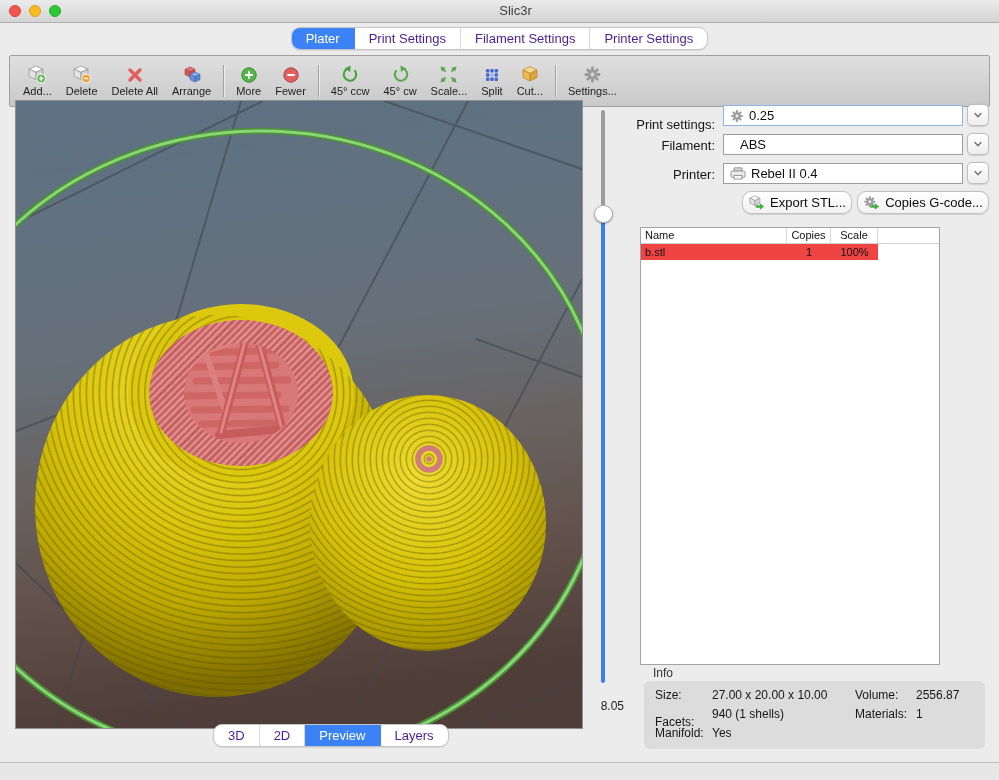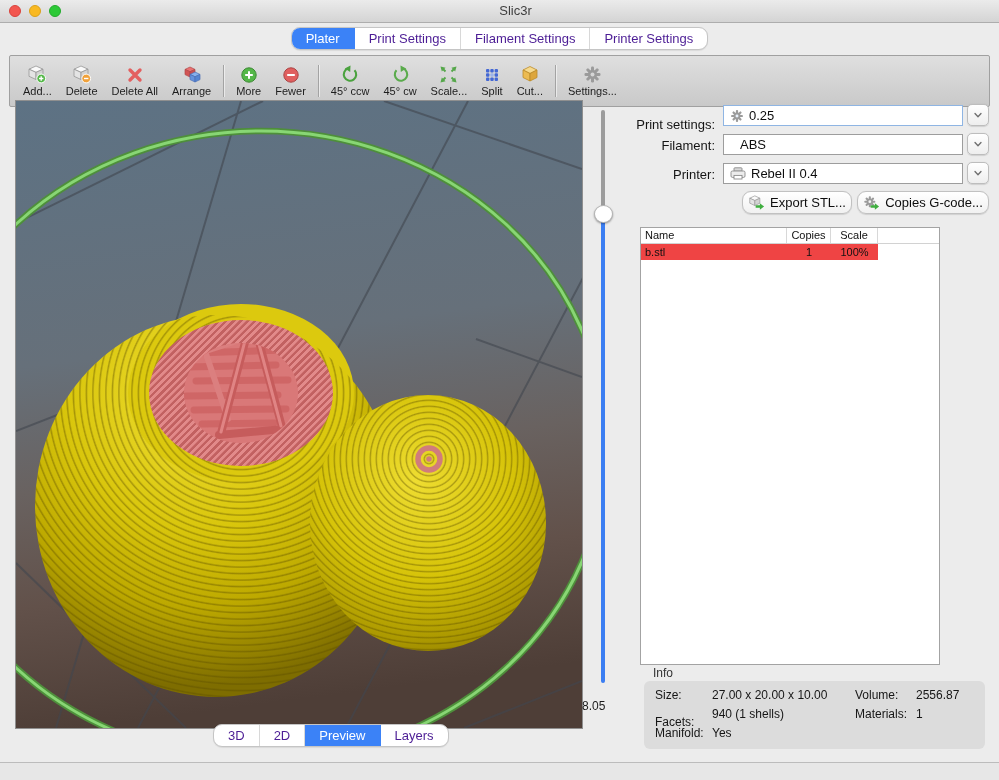--- a/index.html
+++ b/index.html
@@ -28,21 +28,21 @@
   .tb-label{font-size:11px;color:#1d1d1d;margin-top:1px;white-space:nowrap;}
   .tb-sep{width:1px;height:32px;background:#a3a3a3;margin:0 5px;box-shadow:1px 0 0 rgba(255,255,255,.55);}
   
   .vp{position:absolute;left:15px;top:100px;width:566px;height:627px;border:1px solid #8f8f8f;overflow:hidden;background:#5d7284;}
   .vp svg{display:block;}
   
   .sl-track-top{position:absolute;left:601px;top:110px;width:4px;height:104px;background:#9c9c9c;border-radius:2px;}
   .sl-track-bot{position:absolute;left:601px;top:214px;width:4px;height:469px;background:#3b7ef2;border-radius:2px;}
   .sl-thumb{position:absolute;left:594px;top:205px;width:17px;height:16px;background:#fff;border:1px solid #b3b3b3;
     border-radius:50%;box-shadow:0 1px 2px rgba(0,0,0,.35);}
-  .sl-value{position:absolute;left:582px;top:699px;width:42px;text-align:left;font-size:12px;color:#1c1c1c;}
+  .sl-value{position:absolute;left:582px;top:699px;width:42px;text-align:right;font-size:12px;color:#1c1c1c;}
   
   .viewtabs{position:absolute;left:213px;top:724px;}
   
   .plbl{position:absolute;left:630px;width:85px;text-align:right;font-size:13px;color:#141414;}
   .combo{position:absolute;left:723px;width:240px;height:21px;box-sizing:border-box;background:#fff;border:1px solid #9d9d9d;
     display:flex;align-items:center;font-size:13px;color:#0d0d0d;overflow:hidden;}
   .combo.hl{background:#ffffff;border-color:#8fb5e3;}
   .combo .cicon{margin:0 5px 0 6px;display:flex;align-items:center;}
   .combo .pad{padding-left:16px;}
   .chev{position:absolute;left:967px;width:22px;height:22px;box-sizing:border-box;background:linear-gradient(#fff,#eee);

